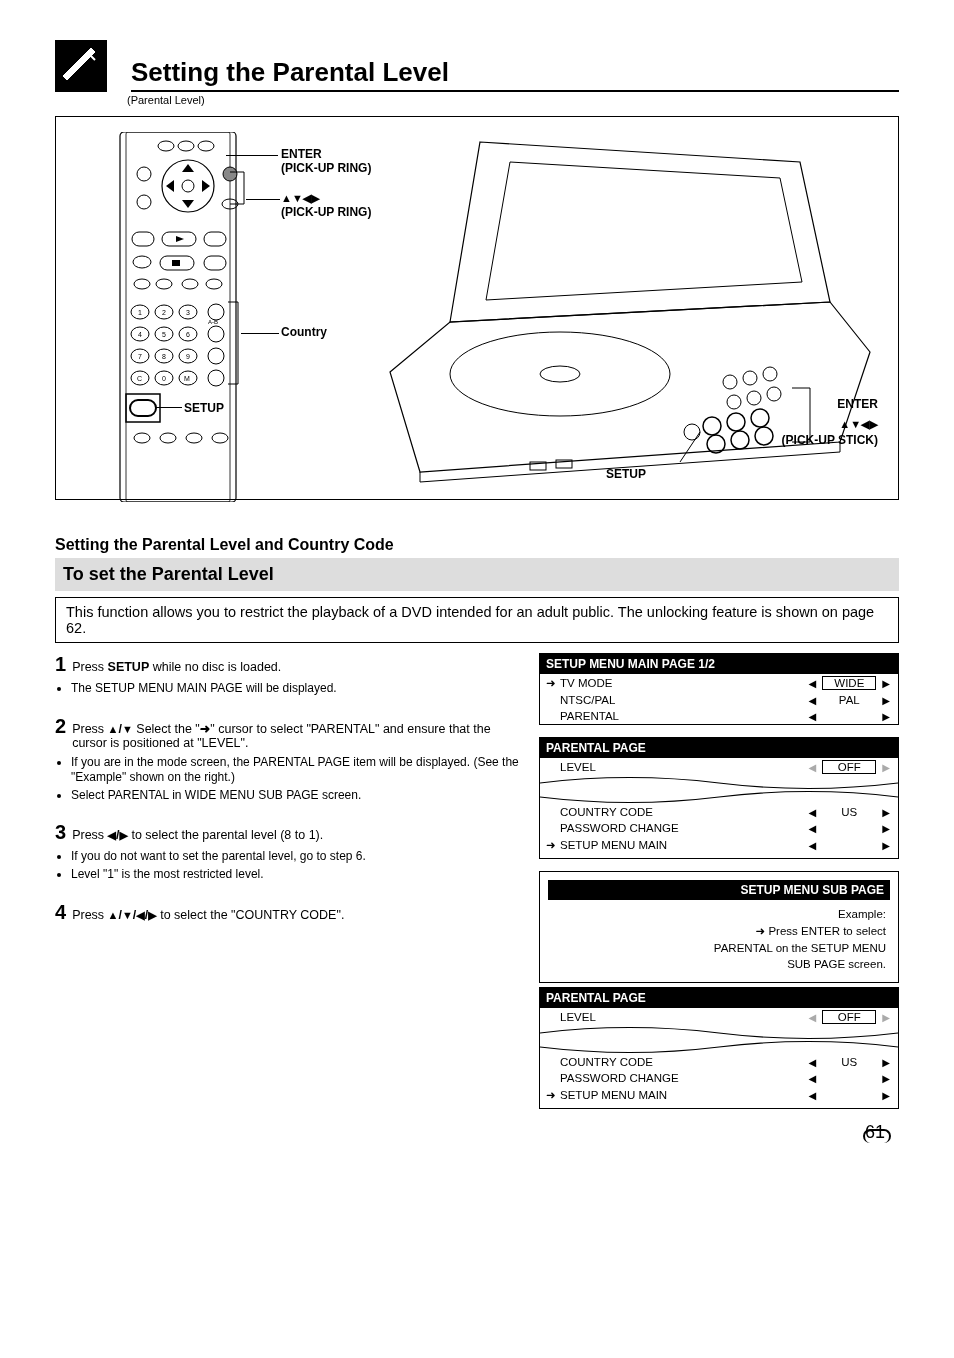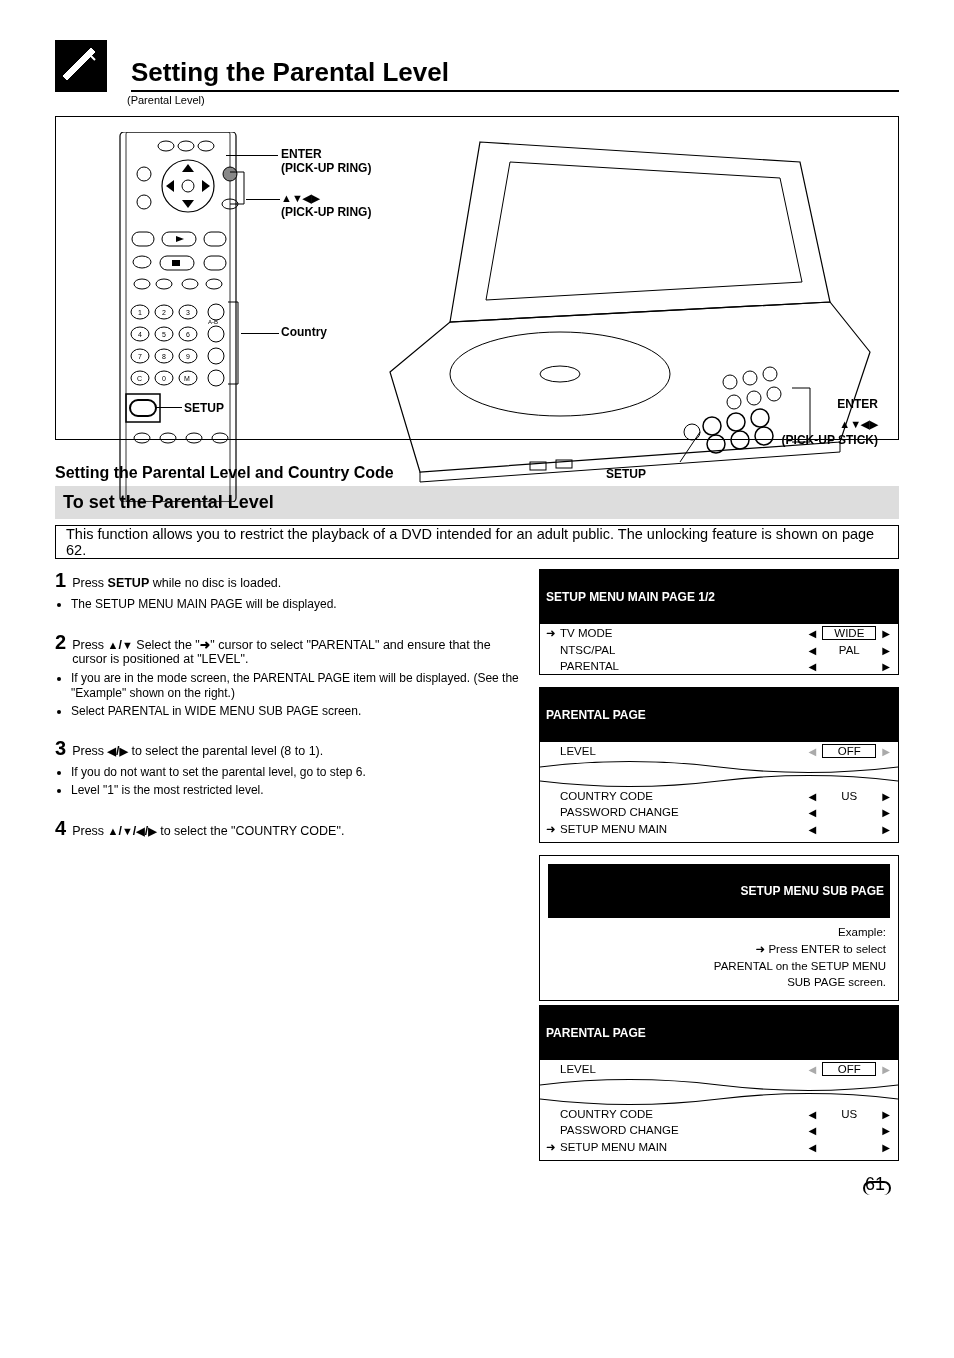--- a/index.html
+++ b/index.html
@@ -13,45 +13,45 @@
     width: 954px;
   }
   .header-row { display: flex; align-items: flex-end; gap: 24px; margin-bottom: 14px; }
   .pen-icon { width: 52px; height: 52px; background: #000; position: relative; }
   .pen-icon svg { position: absolute; top: 6px; left: 6px; }
   .title-block { flex: 1; }
   .title-main { font-size: 26px; font-weight: bold; }
   .title-sub { font-size: 11px; margin-top: 2px; }
   .title-underline { border-top: 2.5px solid #000; width: 100%; margin-top: 2px; }
 
-  .apparatus-box { border: 1.5px solid #000; height: 324px; position: relative; margin-bottom: 24px; }
+  .apparatus-box { border: 1.5px solid #000; height: 384px; position: relative; margin-bottom: 36px; }
   .remote-box { position: absolute; left: 22px; top: 15px; width: 200px; height: 370px; }
   .player-box { position: absolute; right: 18px; top: 15px; width: 520px; height: 370px; }
 
   .label-line { position: absolute; border-top: 1px solid #000; }
   .label-text { position: absolute; font-size: 12px; font-weight: bold; white-space: nowrap; }
 
   .subtitle { font-size: 16px; font-weight: bold; margin: 10px 0 4px 0; }
   .grey-bar { background: #ddd; font-size: 18px; font-weight: bold; padding: 6px 8px; margin-bottom: 6px; }
-  .desc-box { border: 1.5px solid #000; padding: 0 10px; font-size: 14.5px; margin-bottom: 10px; }
+  .desc-box { border: 1.5px solid #000; padding: 6px 10px; font-size: 14.5px; margin-bottom: 10px; }
 
   .two-col { display: flex; gap: 18px; align-items: flex-start; }
   .left-col { flex: 1; }
   .right-col { width: 360px; }
 
   .step { margin-bottom: 18px; }
   .step-head { display: flex; align-items: baseline; gap: 6px; }
   .step-num { font-size: 20px; font-weight: bold; }
   .step-title { font-size: 12.5px; }
   .step-title b { font-weight: bold; }
   .bullets { margin: 5px 0 0 16px; padding: 0; font-size: 12px; }
   .bullets li { list-style: disc; margin-bottom: 2px; line-height: 1.3; }
 
   .menu-box { border: 1.5px solid #000; margin-bottom: 12px; padding: 0; font-size: 11.5px; }
-  .menu-title { background: #000; color: #fff; padding: 20px 6px; font-weight: bold; font-size: 12px; }
+  .menu-title { background: #000; color: #fff; padding: 3px 6px; font-weight: bold; font-size: 12px; }
   .menu-row { display: flex; padding: 2px 6px; align-items: center; gap: 4px; }
   .menu-row .cursor { width: 10px; }
   .menu-row .name { flex: 1; }
   .menu-row .tri { font-size: 10px; padding: 0 2px; }
   .menu-row .val { min-width: 54px; text-align: center; }
   .menu-row .val.box { border: 1px solid #000; padding: 0 4px; }
 
   .wave { height: 14px; position: relative; margin: 0; }
   .wave svg { width: 100%; height: 14px; display:block; }
 

